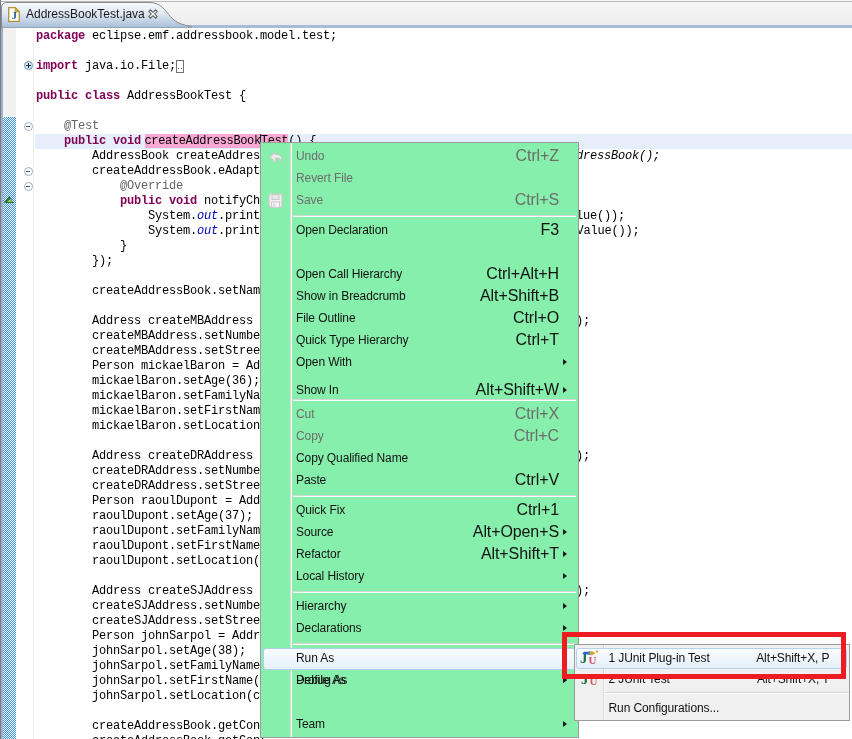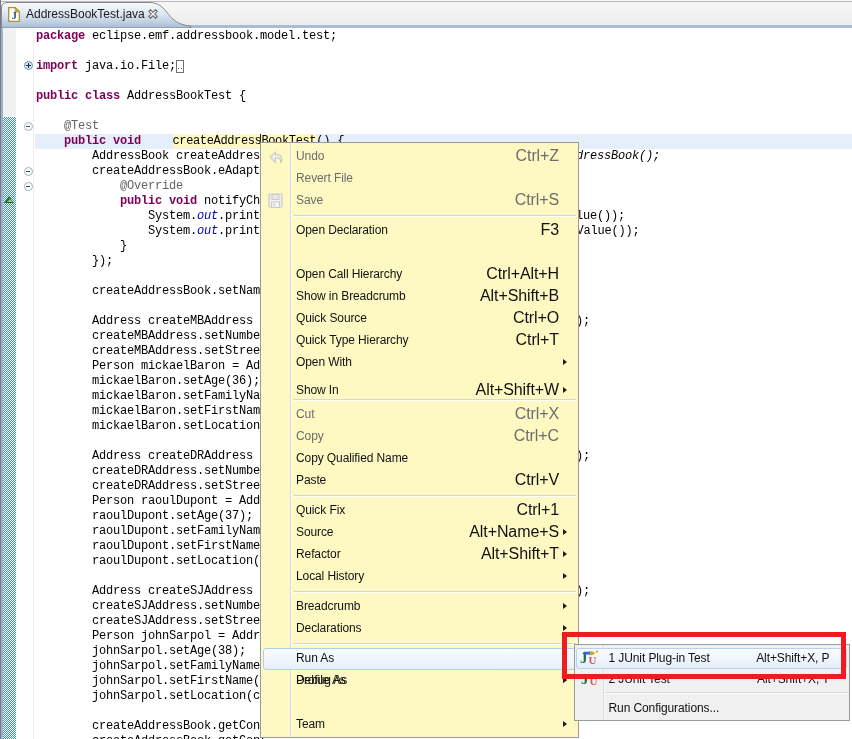--- a/index.html
+++ b/index.html
@@ -30,26 +30,26 @@
 .fold.plus::before{content:"";position:absolute;left:3px;top:1px;width:1px;height:5px;background:#10304a;}
 
 #gmark1{position:absolute;left:4px;top:196px;width:0;height:0;border-left:5.5px solid transparent;border-right:5.5px solid transparent;border-bottom:7px solid #256f2e;}
 #gmark2{position:absolute;left:6.5px;top:199px;width:0;height:0;border-left:3px solid transparent;border-right:3px solid transparent;border-bottom:3.5px solid #90cb66;}
 
 .ln{position:absolute;left:36px;height:15px;line-height:15px;font-family:"Liberation Mono",monospace;font-size:12px;letter-spacing:-0.2px;white-space:pre;color:#000;}
 .fr{position:absolute;height:15px;line-height:15px;font-family:"Liberation Mono",monospace;font-size:12px;letter-spacing:-0.2px;white-space:pre;color:#000;}
 .kw{color:#7f0055;font-weight:bold;}
 .ann{color:#646464;}
 .stf{color:#0000c0;font-style:italic;}
-.sel{background:#fef9c3;margin-left:28px;}
+.sel{background:#f9a8d4;}
 #foldbox{position:absolute;left:176px;top:60px;width:8px;height:13px;border:1px solid #707070;background:#fff;box-sizing:border-box;}
 #foldbox::after{content:"";position:absolute;left:1px;top:7px;width:1px;height:1px;background:#555;box-shadow:3px 0 0 #555;}
 #caret{position:absolute;left:259.5px;top:133.5px;width:1.5px;height:9px;background:#10284a;z-index:15;}
 
-#menu{position:absolute;left:260px;top:142px;width:317px;height:594px;background:#fef9c3;border:1px solid #9b9b9b;z-index:20;}
+#menu{position:absolute;left:260px;top:142px;width:317px;height:594px;background:#86efac;border:1px solid #9b9b9b;z-index:20;}
 #menuvsep{position:absolute;left:29px;top:0px;width:1px;height:594px;background:#d9dadb;}
 #menuvsep2{position:absolute;left:30px;top:0px;width:1px;height:594px;background:#fafafa;}
 .mi{position:absolute;left:1px;width:314px;height:22px;}
 .mi .lbl{position:absolute;left:34px;top:0;height:22px;line-height:22px;font-size:12px;letter-spacing:-0.1px;color:#121212;}
 .mi .sc{position:absolute;right:17px;top:0;height:22px;line-height:22px;font-size:16px;letter-spacing:-0.1px;color:#121212;}
 .mi.dis .lbl,.mi.dis .sc{color:#6d6d6d;}
 .mi .arr{position:absolute;right:9px;top:7.5px;width:0;height:0;border-left:4.5px solid #1a1a1a;border-top:3.5px solid transparent;border-bottom:3.5px solid transparent;}
 .msep{position:absolute;left:32px;width:283px;height:1px;background:#d6d6d6;}
 .msepw{position:absolute;left:32px;width:283px;height:1px;background:#fdfdfd;}
 #runas{position:absolute;left:1.5px;top:504.5px;width:313px;height:22px;border:1px solid #aed0f0;border-radius:3px;background:linear-gradient(180deg,#f9fcfe 0%,#e6f0fa 100%);box-sizing:border-box;}
@@ -192,21 +192,21 @@
       </div>
     <div class="mi" style="top:120px;">
         <span class="lbl">Open Call Hierarchy</span>
         <span class="sc">Ctrl+Alt+H</span>
       </div>
     <div class="mi" style="top:142px;">
         <span class="lbl">Show in Breadcrumb</span>
         <span class="sc">Alt+Shift+B</span>
       </div>
     <div class="mi" style="top:164px;">
-        <span class="lbl">Quick Source</span>
+        <span class="lbl">File Outline</span>
         <span class="sc">Ctrl+O</span>
       </div>
     <div class="mi" style="top:186px;">
         <span class="lbl">Quick Type Hierarchy</span>
         <span class="sc">Ctrl+T</span>
       </div>
     <div class="mi" style="top:208px;">
         <span class="lbl">Open With</span>
         <span class="arr"></span>
       </div>
@@ -233,36 +233,36 @@
         <span class="sc">Ctrl+V</span>
       </div>
     <div class="msep" style="top:351.5px;"></div>
     <div class="msepw" style="top:352.5px;"></div>
     <div class="mi" style="top:356px;">
         <span class="lbl">Quick Fix</span>
         <span class="sc">Ctrl+1</span>
       </div>
     <div class="mi" style="top:378px;">
         <span class="lbl">Source</span>
-        <span class="sc">Alt+Name+S</span>
+        <span class="sc">Alt+Open+S</span>
         <span class="arr"></span>
       </div>
     <div class="mi" style="top:400px;">
         <span class="lbl">Refactor</span>
         <span class="sc">Alt+Shift+T</span>
         <span class="arr"></span>
       </div>
     <div class="mi" style="top:422px;">
         <span class="lbl">Local History</span>
         <span class="arr"></span>
       </div>
     <div class="msep" style="top:447.5px;"></div>
     <div class="msepw" style="top:448.5px;"></div>
     <div class="mi" style="top:452px;">
-        <span class="lbl">Breadcrumb</span>
+        <span class="lbl">Hierarchy</span>
         <span class="arr"></span>
       </div>
     <div class="mi" style="top:474px;">
         <span class="lbl">Declarations</span>
         <span class="arr"></span>
       </div>
     <div class="msep" style="top:499.5px;"></div>
     <div class="msepw" style="top:500.5px;"></div>
     <div class="mi" style="top:504px;">
         <span class="lbl">Run As</span>

